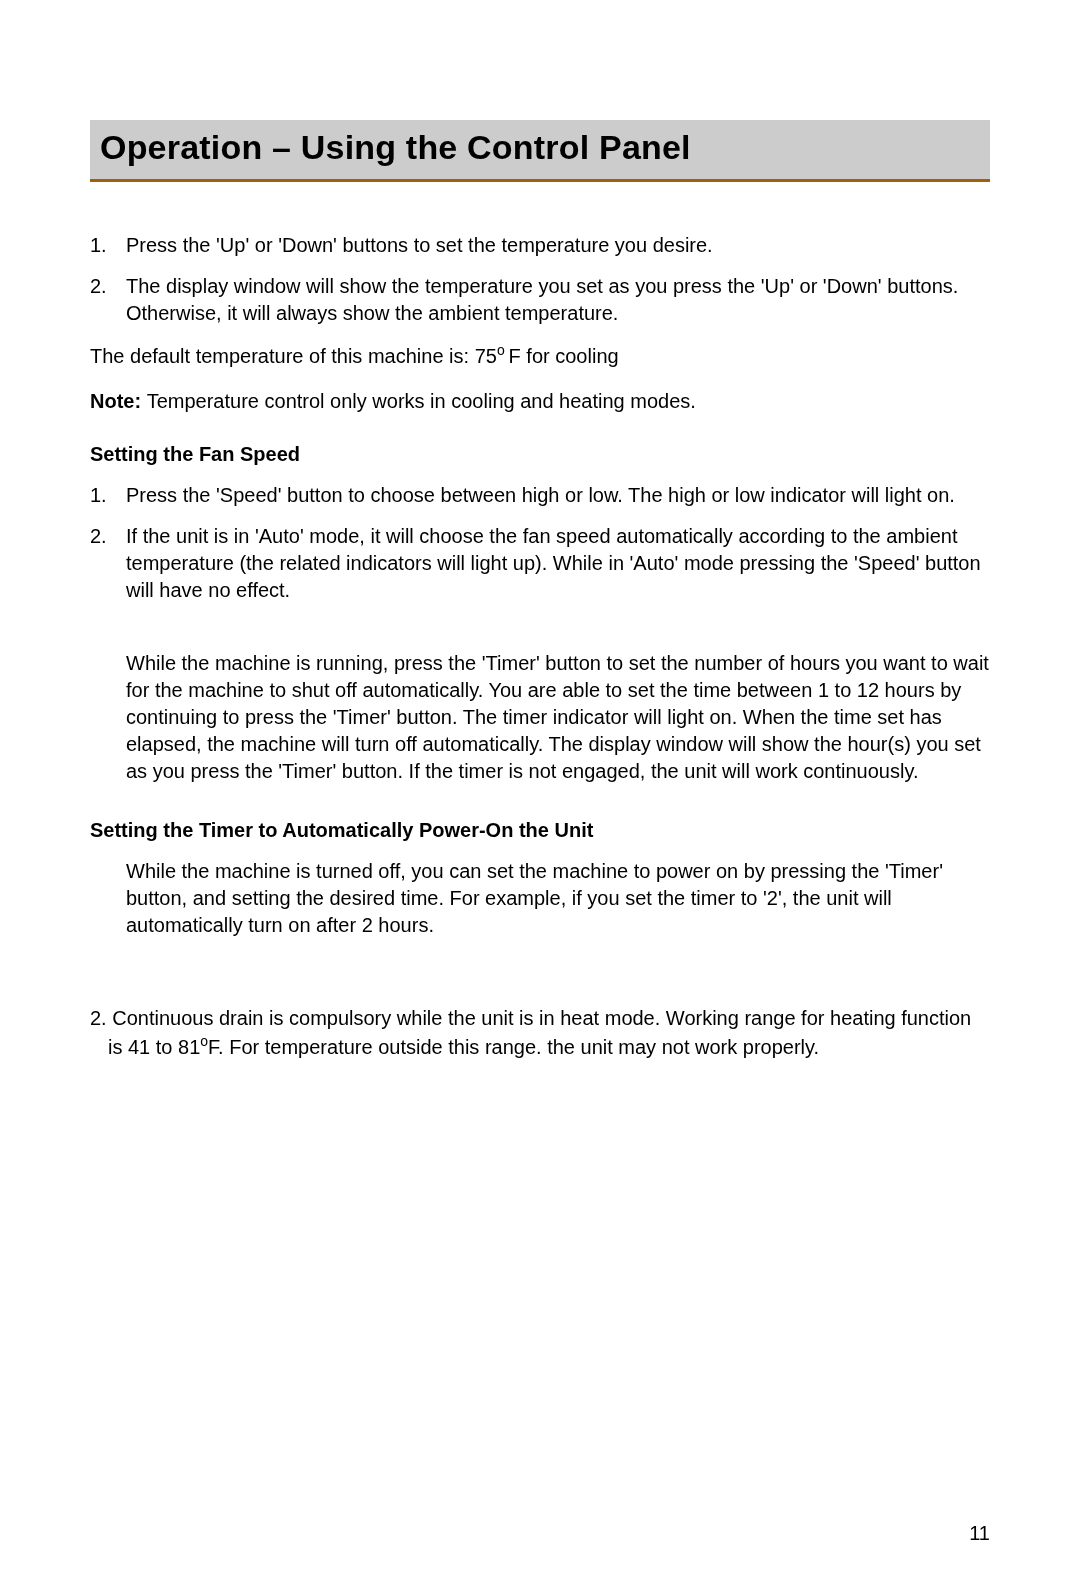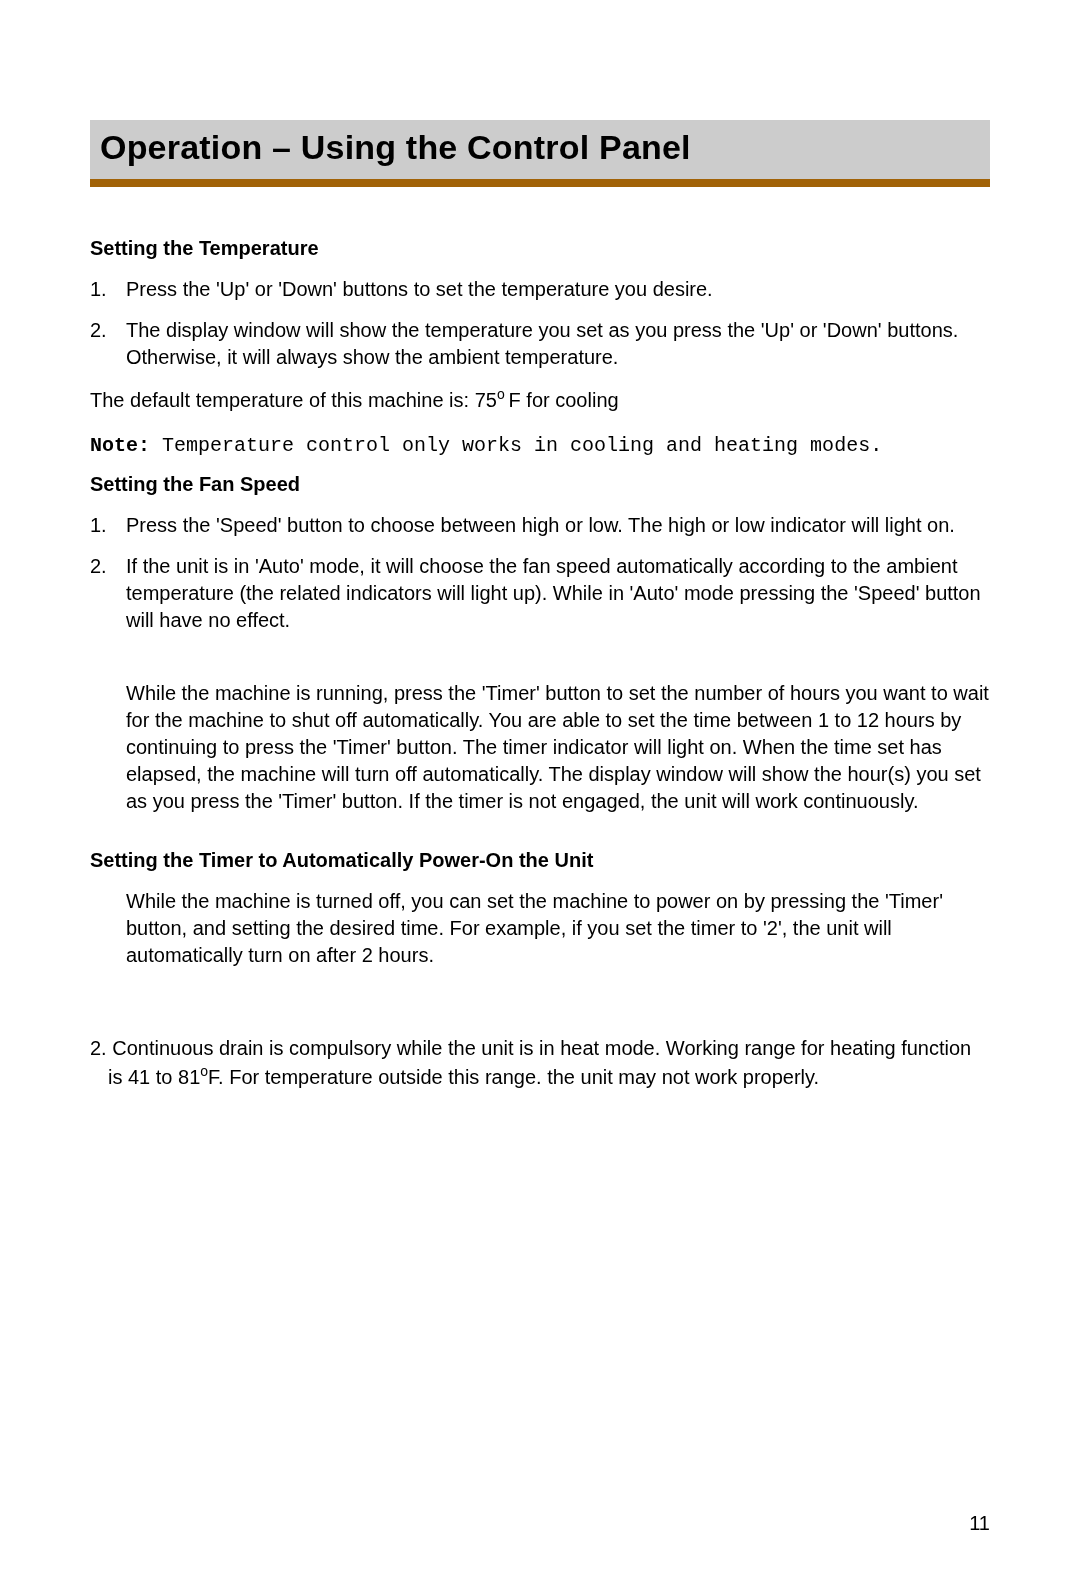--- a/index.html
+++ b/index.html
@@ -11,21 +11,21 @@
   }
   .page {
     width: 1080px;
     height: 1585px;
     box-sizing: border-box;
     padding: 120px 90px 60px 90px;
     position: relative;
   }
   .title-block {
     background: #cccccc;
-    border-bottom: 8px solid #a16207;
+    border-bottom: 3px solid #a16207;
     padding: 8px 10px 12px 10px;
     margin-bottom: 50px;
   }
   .title-block h1 {
     margin: 0;
     font-size: 34px;
     font-weight: bold;
     letter-spacing: 0.2px;
   }
   .section-heading {
@@ -50,53 +50,51 @@
     flex: 0 0 36px;
   }
   .ol .li .list-text {
     flex: 1;
   }
   .para {
     margin: 8px 0 14px 0;
   }
   .note {
     font-size: 20px;
-    margin-bottom: 16px;
-    font-family: Liberation Mono, monospace;
+    margin-bottom: 30px;
   }
   .note .note-label {
     font-weight: bold;
   }
   .indent-block {
     padding-left: 36px;
     margin-bottom: 26px;
   }
   .gap-sm { height: 8px; }
   .gap-md { height: 24px; }
   .page-number {
     position: absolute;
-    bottom: 50px;
+    bottom: 40px;
     right: 90px;
     font-size: 20px;
   }
   .sup {
     font-size: 0.7em;
     vertical-align: super;
   }
 </style>
 </head>
 <body>
 
 <div class="page">
 
   <div class="title-block">
     <h1>Operation – Using the Control Panel</h1>
   </div>
 
-  <p class="section-heading">Setting the Temperature</p>
   <div class="ol">
     <div class="li">
       <div class="num body-text">1.</div>
       <div class="list-text">Press the 'Up' or 'Down' buttons to set the temperature you desire.</div>
     </div>
     <div class="li">
       <div class="num body-text">2.</div>
       <div class="list-text">The display window will show the temperature you set as you press the 'Up' or 'Down' buttons.  Otherwise, it will always show the ambient temperature.</div>
     </div>
   </div>

